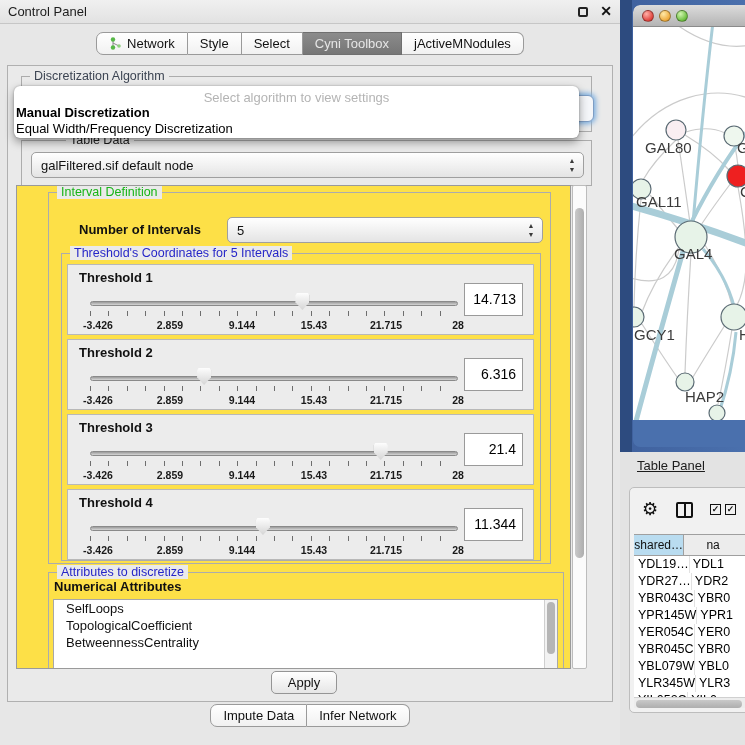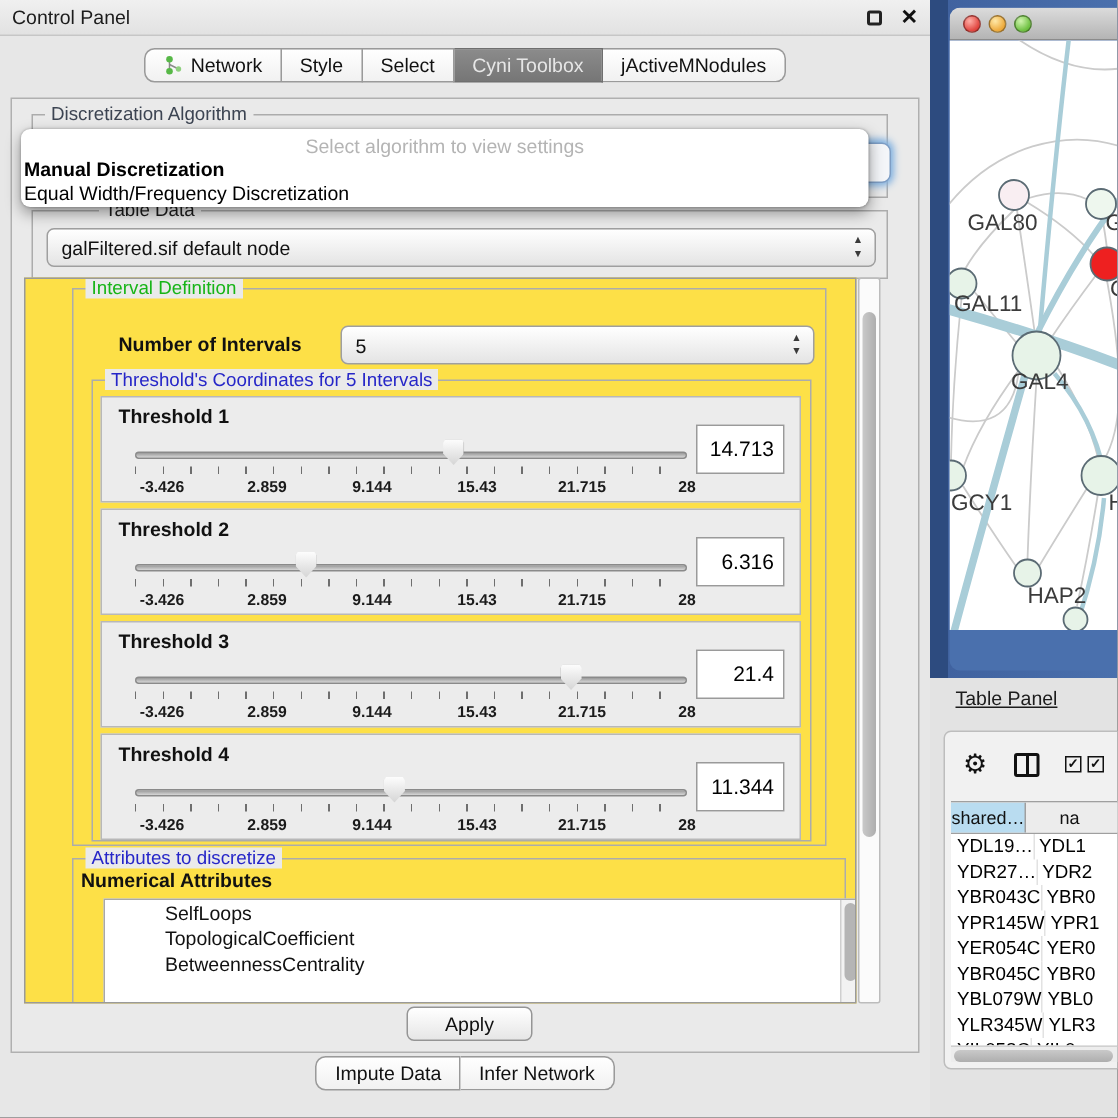--- a/index.html
+++ b/index.html
@@ -57,33 +57,33 @@
   .noi-label{position:absolute;left:30px;top:29px;font-size:13px;font-weight:bold;color:#111;}
   .noi-combo{left:178px;top:24px;width:316px;height:26px;}
 
   .thr-group{position:absolute;left:12px;top:60px;width:480px;height:308px;border:1px solid #acacac;}
   .thr-block{position:absolute;left:5px;width:467px;height:71px;background:#ececec;border:1px solid #b8b8b8;}
   .thr-name{position:absolute;left:11px;top:5px;font-size:13px;font-weight:bold;color:#111;}
   .thr-slider{position:absolute;left:22px;top:28px;width:368px;height:40px;}
   .track{position:absolute;left:0;right:0;top:8px;height:5px;background:linear-gradient(#9a9a9a,#d6d6d6);border:1px solid #8a8a8a;border-radius:3px;}
   .thumb{position:absolute;top:0;width:14px;height:17px;background:linear-gradient(#fdfdfd,#d5d5d5);clip-path:polygon(10% 0,90% 0,100% 14%,100% 55%,50% 100%,0 55%,0 14%);filter:drop-shadow(0 0 1px #777);}
   .ticks{position:absolute;left:0;right:0;top:18px;height:5px;background-image:repeating-linear-gradient(90deg,#6e6e6e 0 1px,transparent 1px 5%);}
-  .tick-labels{position:absolute;left:18px;right:0;top:26px;height:12px;text-decoration:underline;}
+  .tick-labels{position:absolute;left:8px;right:0;top:26px;height:12px;text-decoration:underline;}
   .tick-labels span{position:absolute;transform:translateX(-50%);font-size:10.5px;font-weight:bold;color:#1a1a1a;white-space:nowrap;}
   .tl0{left:0;} .tl1{left:20%;} .tl2{left:40%;} .tl3{left:60%;} .tl4{left:80%;} .tl5{left:100%;}
   .thr-value{position:absolute;right:10px;top:18px;width:59px;height:33px;background:#fff;border:1px solid #9a9a9a;font-size:14px;color:#000;text-align:right;line-height:31px;padding-right:6px;}
 
   .attr-group{left:31px;top:386px;width:516px;height:120px;}
   .attr-sub{position:absolute;left:5px;top:6px;font-size:13px;font-weight:bold;color:#111;}
-  .listbox{position:absolute;left:20px;top:26px;width:505px;height:92px;background:#fff;border:1px solid #a8a8a8;overflow:hidden;padding-left:28px;}
+  .listbox{position:absolute;left:4px;top:26px;width:505px;height:92px;background:#fff;border:1px solid #a8a8a8;overflow:hidden;}
   .list-item{font-size:13px;color:#111;padding:1px 0 1px 12px;white-space:nowrap;}
   .list-sb{position:absolute;right:0;top:0;width:13px;height:100%;background:#f2f2f2;border-left:1px solid #cfcfcf;}
   .list-sb-thumb{position:absolute;left:2px;top:2px;width:8px;height:52px;background:#b5b5b5;border-radius:4px;}
 
-  .apply-btn{position:absolute;left:263px;top:605px;width:84px;height:23px;background:linear-gradient(#ffffff,#e6e6e6);border:1px solid #959595;border-radius:5px;font-size:13px;color:#111;text-align:center;line-height:21px;}
+  .apply-btn{position:absolute;left:263px;top:605px;width:66px;height:23px;background:linear-gradient(#ffffff,#e6e6e6);border:1px solid #959595;border-radius:5px;font-size:13px;color:#111;text-align:center;line-height:21px;}
 
   
   .rside{position:absolute;left:620px;top:0;width:125px;height:745px;background:#e3e3e3;}
   .desktop{position:absolute;left:0;top:0;width:125px;height:452px;background:linear-gradient(90deg,#2d4b7f 0 12px,#40629f 12px,#4a70ad 100%);}
   .netwin{position:absolute;left:13px;top:5px;width:112px;height:442px;background:#4a70ad;border-radius:7px 0 0 7px;overflow:hidden;}
   .netwin-titlebar{position:absolute;left:0;top:0;width:100%;height:22px;background:linear-gradient(#dcdcdc,#b4b4b4);border-bottom:1px solid #8b8b8b;border-radius:7px 0 0 0;}
   .light{position:absolute;top:5px;width:12px;height:12px;border-radius:50%;border:1px solid rgba(0,0,0,.35);}
   .light.red{left:9px;background:radial-gradient(circle at 35% 30%,#ffb0a8,#e0443e 70%);}
   .light.yellow{left:26px;background:radial-gradient(circle at 35% 30%,#ffe9a8,#eda93b 70%);}
   .light.green{left:43px;background:radial-gradient(circle at 35% 30%,#d2f5b0,#6cbf3f 70%);}

